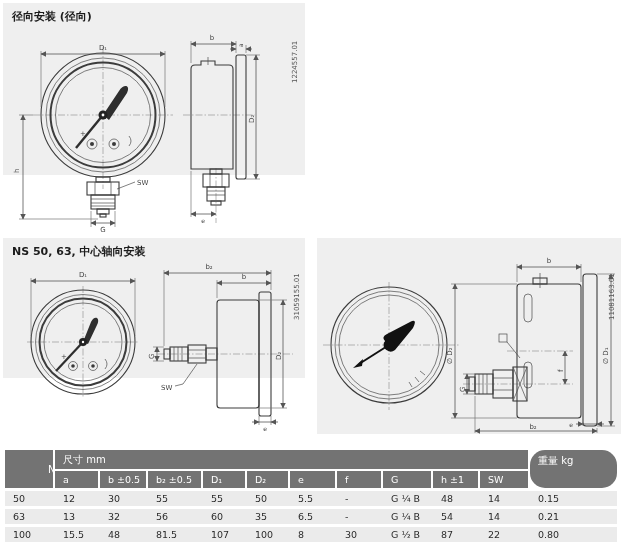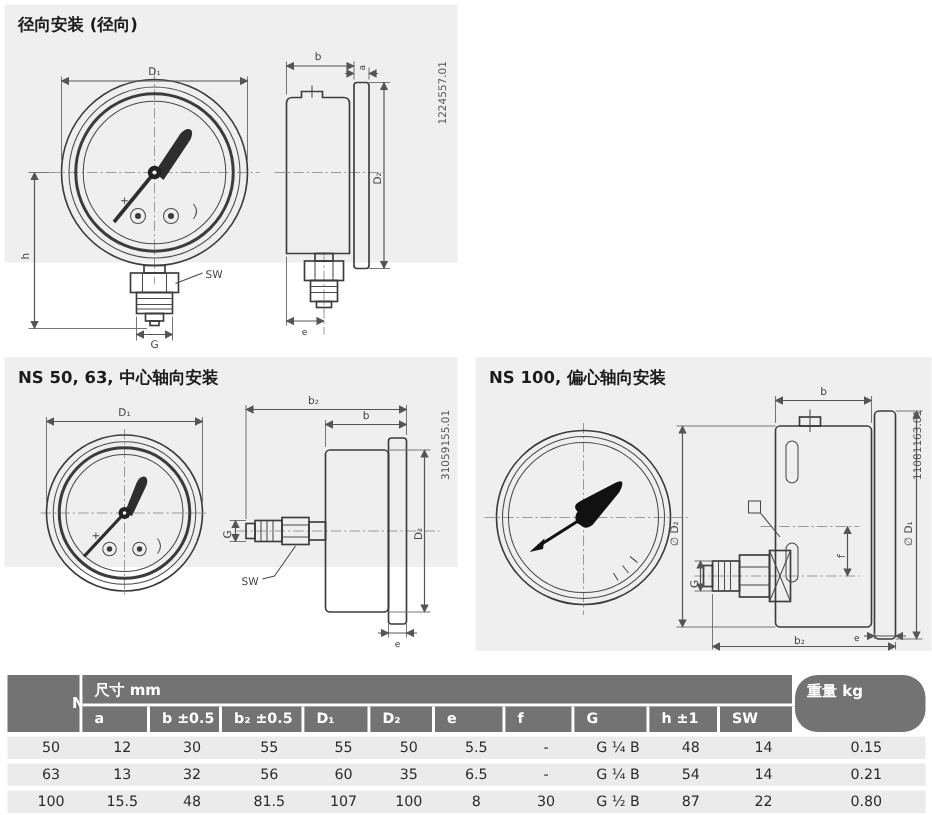--- a/index.html
+++ b/index.html
@@ -24,28 +24,28 @@
   .ext{stroke:#777;stroke-width:0.7;fill:none;}
   .dim{stroke:#555;stroke-width:0.8;fill:none;}
   .lbl{font-size:7px;fill:#444;font-family:"DejaVu Sans",sans-serif;}
   .lbl6{font-size:6px;fill:#444;font-family:"DejaVu Sans",sans-serif;}
   .idnum{font-size:7px;fill:#555;font-family:"DejaVu Sans",sans-serif;}
   
   #dim-table{position:absolute;left:5px;top:450px;width:612px;font-size:10px;}
   .tgrid{display:grid;grid-template-columns:50px 45px 48px 55px 44px 43px 47px 46px 50px 47px 50px 87px;}
   #thead{grid-template-rows:21px 17px;}
   .hcell{
-    background:#737373;color:#ffffff;font-weight:bold;box-sizing:border-box;
+    background:#737373;color:#ffffff;font-weight:normal;box-sizing:border-box;
     padding-left:8px;border-right:2px solid #ffffff;display:flex;align-items:center;
   }
   .hc-ns{grid-column:1;grid-row:1/3;padding-left:43px;}
   .hc-dims{grid-column:2/12;grid-row:1;border-bottom:2px solid #ffffff;}
   .hc-weight{grid-column:12;grid-row:1/3;border-right:none;align-items:flex-start;padding-top:4px;border-radius:15px;}
   .hc-sub{grid-row:2;font-size:9.5px;}
-  .trow{background:#ebebeb;height:15px;margin-top:3px;color:#2b2b2b;text-align:center;}
+  .trow{background:#ebebeb;height:15px;margin-top:3px;color:#2b2b2b;}
   .tcell{padding-left:8px;line-height:15px;font-size:9.5px;box-sizing:border-box;overflow:hidden;}
 </style>
 </head>
 <body>
 
 <div class="panel" id="panel-radial">
   <div class="panel-title">径向安装 (径向)</div>
   <svg class="drawing" width="302" height="230" viewBox="0 0 302 230">
     <defs>
       <marker id="a1" viewBox="0 0 10 10" refX="9" refY="5" markerWidth="7" markerHeight="7" orient="auto-start-reverse">
@@ -219,21 +219,20 @@
       <line class="dim" x1="249" y1="184" x2="256" y2="184" marker-end="url(#a2)"></line>
       <line class="dim" x1="275" y1="184" x2="268" y2="184" marker-end="url(#a2)"></line>
       <line class="dim" x1="256" y1="184" x2="268" y2="184"></line>
       <text class="lbl6" x="262" y="193" text-anchor="middle">e</text>
     </g>
     <text class="idnum" transform="translate(296,82) rotate(-90)">31059155.01</text>
   </svg>
 </div>
 
 <div class="panel" id="panel-axial-eccentric">
-  <div class="panel-title">NS 100, 偏心轴向安装</div>
   <svg class="drawing" width="304" height="196" viewBox="0 0 304 196">
     <defs>
       <marker id="a3" viewBox="0 0 10 10" refX="9" refY="5" markerWidth="7" markerHeight="7" orient="auto-start-reverse">
         <path d="M0,0 L10,5 L0,10 z" fill="#555"></path>
       </marker>
     </defs>
 
     <g>
       <line class="cl" x1="6" y1="107" x2="142" y2="107"></line>
       <line class="cl" x1="72" y1="44" x2="72" y2="172"></line>

